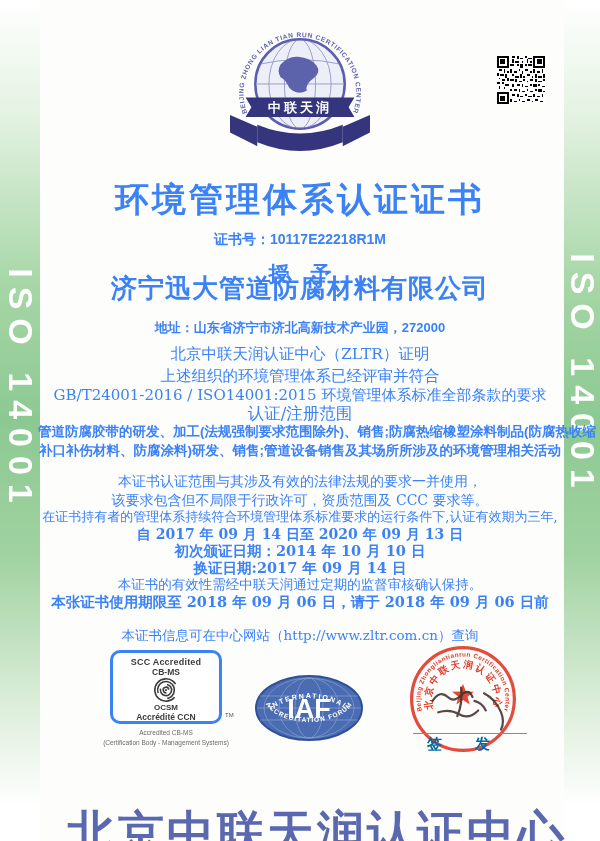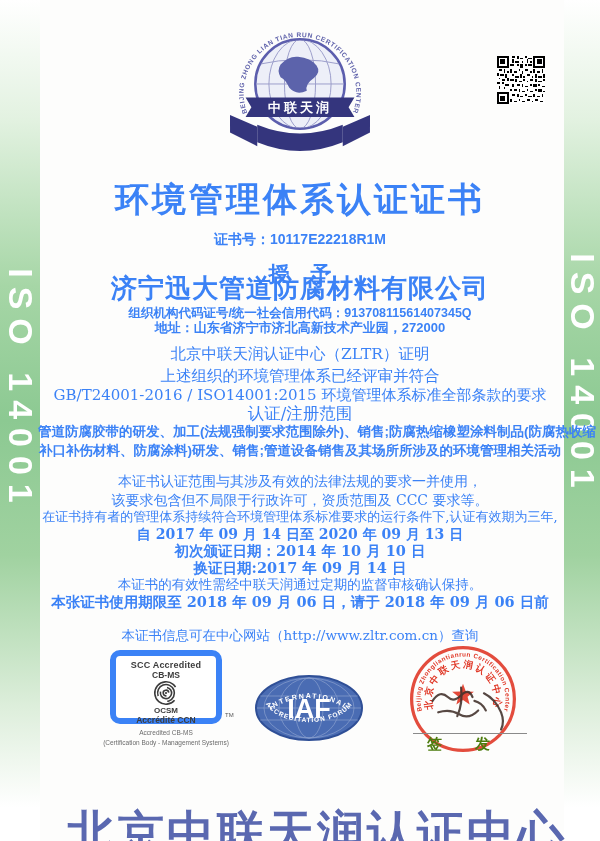--- a/index.html
+++ b/index.html
@@ -26,33 +26,33 @@
   .cline {
     position:absolute; left:38px; width:524px; text-align:center;
     white-space:nowrap; line-height:1.15; color:#3b82f6;margin-top:12px;
   }
   .b { font-weight:bold; }
   .serif { font-family:"DejaVu Serif", serif; }
   
   .abs { position:absolute; }
   .scc-box {
     position:absolute; left:110px; top:650px; width:112px; height:74px;
-    border:6px solid #3b82f6; border-radius:10px; text-align:center;
+    border:3px solid #3b82f6; border-radius:10px; text-align:center;
     color:#3c3c3c; background:#fff;
   }
   .scc-box .t1 { font-size:9px; font-weight:bold; margin-top:4px; letter-spacing:.2px; }
   .scc-box .t2 { font-size:8.5px; font-weight:bold; }
   .scc-box .t3 { font-size:8px;  font-weight:bold; margin-top:-1px; }
   .scc-box .t4 { font-size:8.5px; font-weight:bold; }
   .scc-tm { position:absolute; left:225px; top:712px; font-size:6px; color:#555; }
   .scc-sub { position:absolute; left:88px; top:728px; width:156px; text-align:center;
              font-size:6.5px; color:#6b6b6b; line-height:1.5; }
   .sig-line { position:absolute; left:413px; top:733px; width:114px; border-top:1px solid #8a8a8a; }
   .issue-label { position:absolute; left:427px; top:735px; font-size:15px; font-weight:bold;
-                 letter-spacing:33px; white-space:nowrap; color:#4d7c0f;
+                 letter-spacing:33px; white-space:nowrap; color:#0369a1;
                  font-family:"DejaVu Serif", serif; }
   .bottom-clip {
     position:absolute; left:0; top:802px; width:600px; text-align:center;
     font-size:47px; font-weight:bold; color:#5a68b0; letter-spacing:3px;
     white-space:nowrap; padding-left:34px;
     font-family:"DejaVu Serif", serif;
   }
 </style>
 </head>
 <body>
@@ -106,21 +106,20 @@
     <path fill="#000" d="M0 0h7v7H0z M22 0h7v7h-7z M0 22h7v7H0z"></path>
     <path fill="#fff" d="M1 1h5v5H1z M23 1h5v5h-5z M1 23h5v5H1z"></path>
     <path fill="#000" d="M2 2h3v3H2z M24 2h3v3h-3z M2 24h3v3h-3z"></path>
     <path fill="#000" d="M9 0h2v1H9z M12 0h1v2h-1z M14 1h2v1h-2z M17 0h1v1h-1z M19 1h2v1h-2z M9 2h1v2H9z M11 3h2v1h-2z M15 3h1v1h-1z M18 2h1v2h-1z M20 3h1v1h-1z M8 5h2v1H8z M12 5h1v1h-1z M14 5h2v2h-2z M17 5h1v1h-1z M19 5h2v1h-2z M1 8h2v1H1z M4 8h1v2H4z M6 9h1v1H6z M0 10h1v2H0z M2 11h2v1H2z M5 11h1v2H5z M1 13h1v1H1z M3 14h2v1H3z M6 13h1v2H6z M0 16h2v1H0z M3 16h1v1H3z M5 17h2v1H5z M1 18h1v2H1z M4 19h1v1H4z M8 8h1v2H8z M10 9h2v1h-2z M13 8h1v1h-1z M15 9h1v2h-1z M17 8h2v1h-2z M20 9h1v1h-1z M22 8h1v2h-1z M24 9h2v1h-2z M27 8h1v2h-1z M9 11h1v1H9z M11 12h2v1h-2z M14 11h1v2h-1z M16 12h1v1h-1z M18 11h2v1h-2z M21 12h1v1h-1z M23 11h1v2h-1z M25 12h2v1h-2z M28 11h1v2h-1z M8 14h2v1H8z M11 14h1v2h-1z M13 15h2v1h-2z M16 14h1v1h-1z M18 15h1v1h-1z M20 14h2v1h-2z M23 14h1v2h-1z M25 15h2v1h-2z M28 14h1v1h-1z M9 17h1v2H9z M12 17h2v1h-2z M15 17h1v2h-1z M17 18h2v1h-2z M20 17h1v1h-1z M22 17h2v2h-2z M25 17h1v1h-1z M27 18h2v1h-2z M8 20h1v1H8z M10 20h2v1h-2z M13 20h1v2h-1z M15 21h2v1h-2z M18 20h1v1h-1z M20 21h2v1h-2z M23 20h1v1h-1z M25 20h2v2h-2z M28 21h1v1h-1z M9 23h2v1H9z M12 23h1v2h-1z M14 24h2v1h-2z M17 23h1v1h-1z M19 24h2v1h-2z M22 23h1v2h-1z M24 24h2v1h-2z M27 23h1v2h-1z M8 26h1v2H8z M10 27h2v1h-2z M13 26h1v1h-1z M15 27h2v1h-2z M18 26h2v1h-2z M21 27h1v1h-1z M23 26h2v1h-2z M26 27h2v1h-2z"></path>
   </svg>
 
   <div class="cline b" style="top:168px; font-size:34px; letter-spacing:3px;">环境管理体系认证证书</div>
   <div class="cline b" style="top:219px; font-size:14px;">证书号：10117E22218R1M</div>
   <div class="cline b" style="top:250px; font-size:21px;">授　予</div>
   <div class="cline b" style="top:262px; font-size:26px; letter-spacing:1px;">济宁迅大管道防腐材料有限公司</div>
-  <div class="cline b" style="top:294px; font-size:12.5px;">组织机构代码证号/统一社会信用代码：91370811561407345Q</div>
   <div class="cline b" style="top:309px; font-size:13px;">地址：山东省济宁市济北高新技术产业园，272000</div>
 
   <div class="cline serif" style="top:334px; font-size:15.5px;">北京中联天润认证中心（ZLTR）证明</div>
   <div class="cline serif" style="top:356px; font-size:15.5px;">上述组织的环境管理体系已经评审并符合</div>
   <div class="cline serif" style="top:375px; font-size:15px;">GB/T24001-2016 / ISO14001:2015 环境管理体系标准全部条款的要求</div>
   <div class="cline serif" style="top:393px; font-size:16.5px;">认证/注册范围</div>
   <div class="cline b" style="top:412px; font-size:13.5px;">管道防腐胶带的研发、加工(法规强制要求范围除外)、销售;防腐热缩橡塑涂料制品(防腐热收缩</div>
   <div class="cline b" style="top:431px; font-size:13.5px;">补口补伤材料、防腐涂料)研发、销售;管道设备销售及其场所所涉及的环境管理相关活动</div>
 
   <div class="cline serif" style="top:461px; font-size:14px;">本证书认证范围与其涉及有效的法律法规的要求一并使用，</div>

